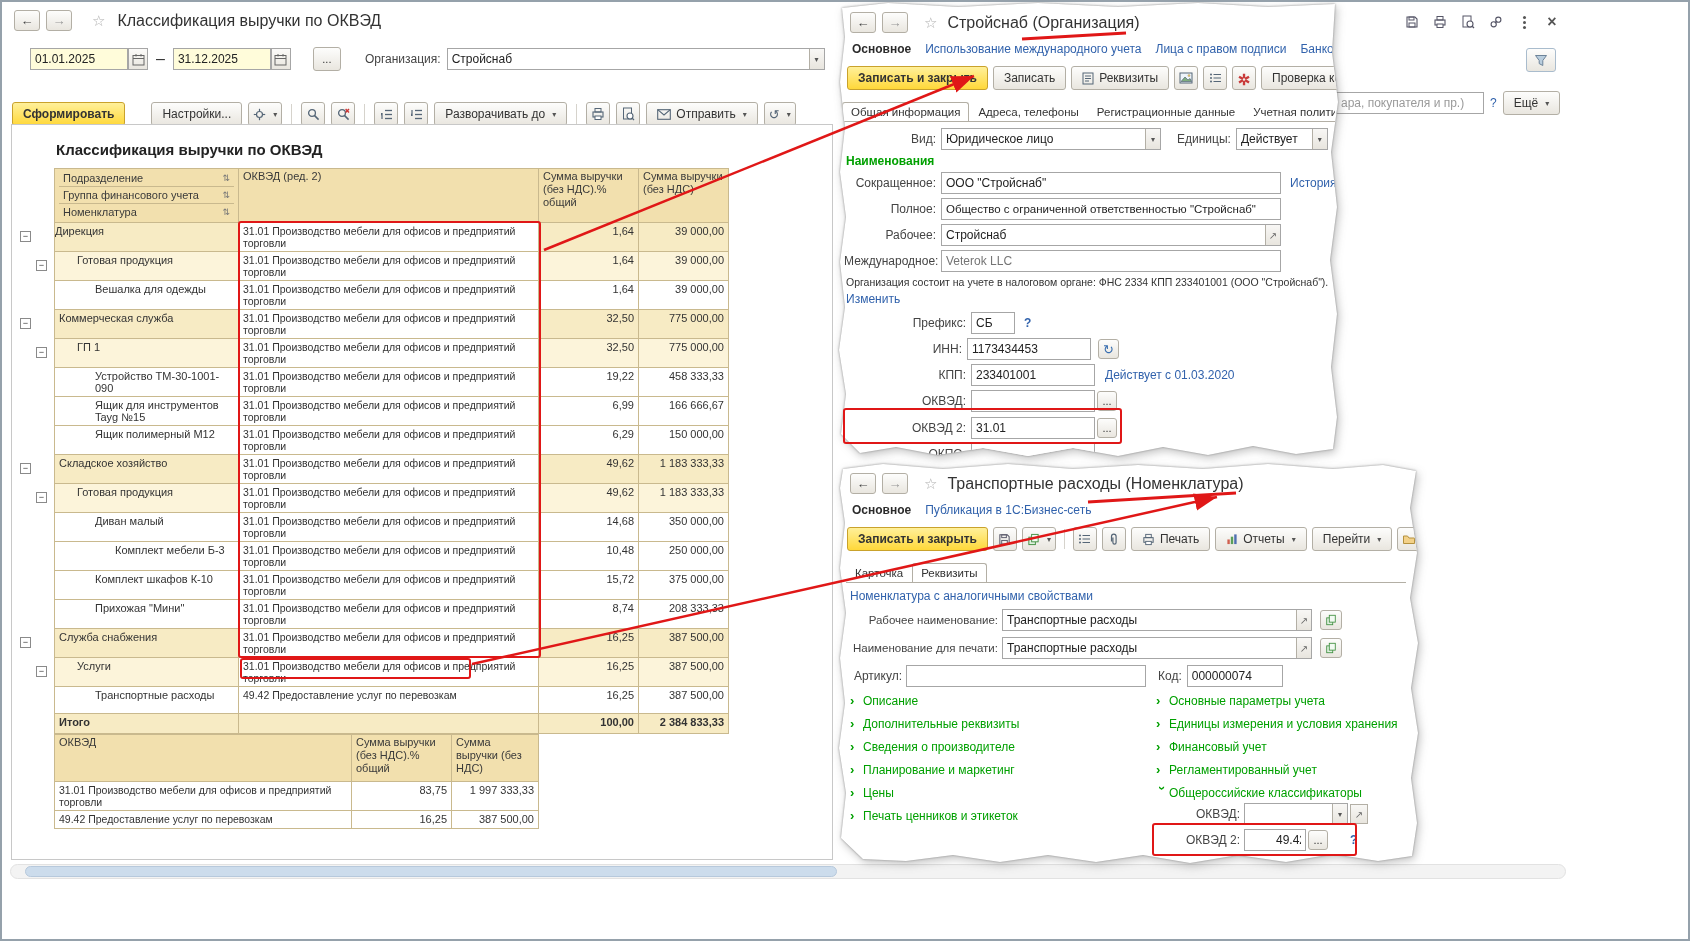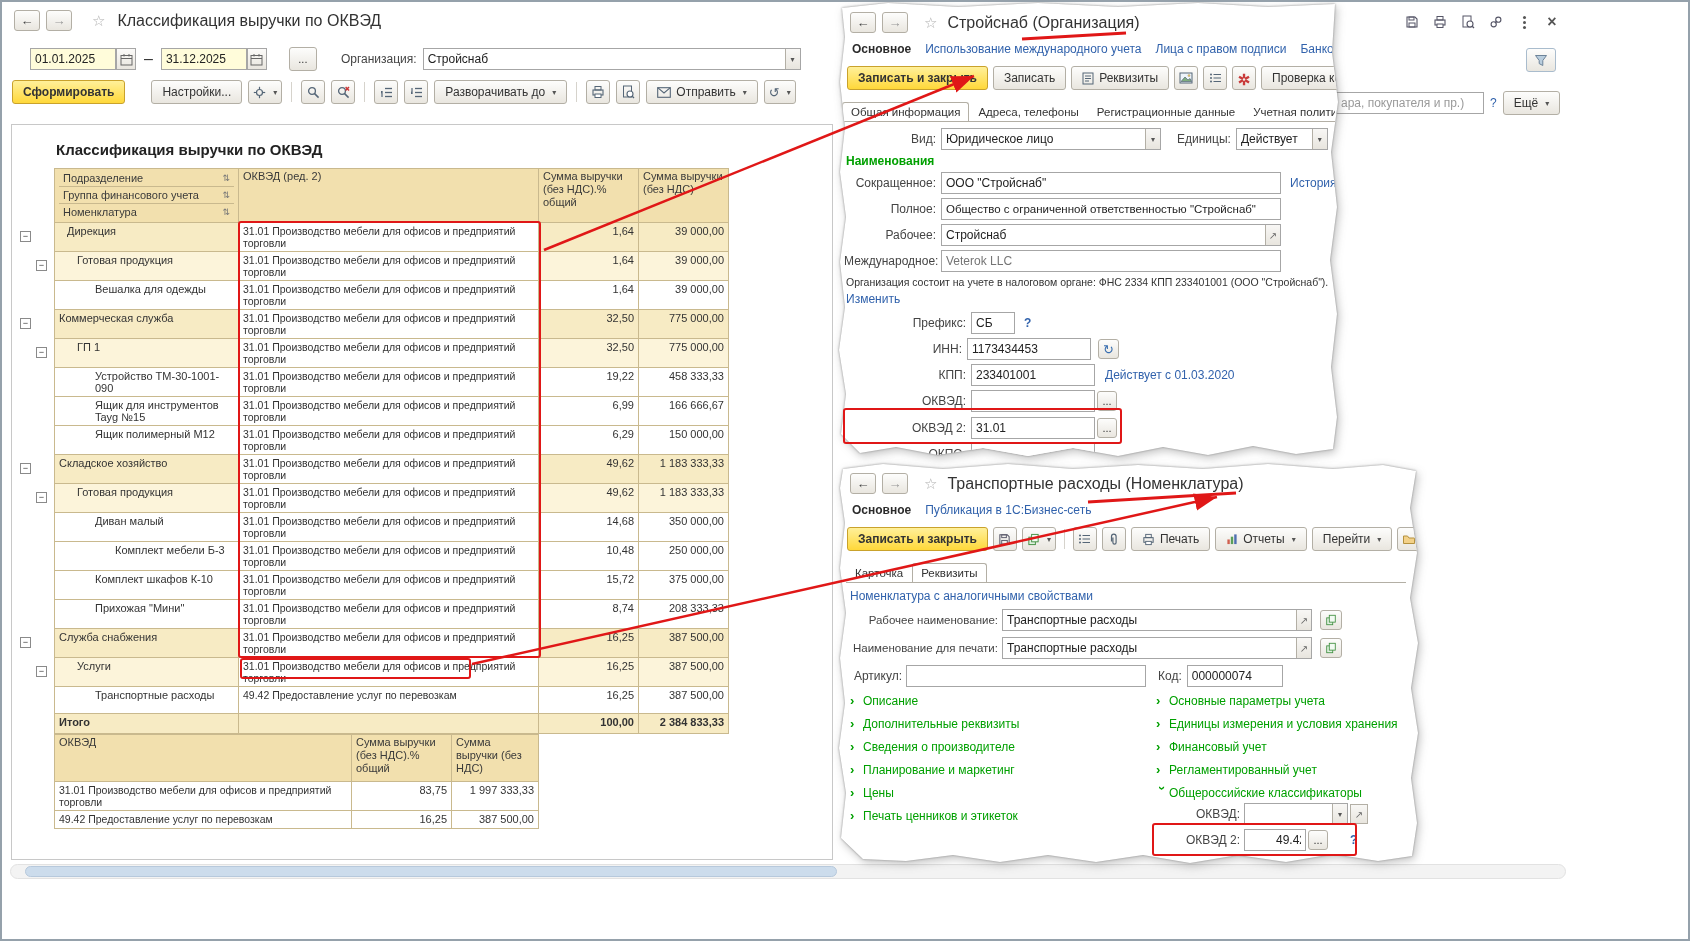--- a/index.html
+++ b/index.html
@@ -17,21 +17,21 @@
   .ibtn{padding:0 4px;min-width:24px}
   .mini{height:20px;padding:0 4px;min-width:20px;font-size:11px}
   .caret{font-size:8px;color:#555;margin-left:2px}
   .navbtn{width:26px;height:21px;padding:0;font-size:13px;color:#444}
   .navbtn.fwd{color:#999}
   .vsep{width:1px;height:20px;background:#d6d3cc;margin:0 3px;flex:none}
 
   
   .inp{height:22px;border:1px solid #a6a6a6;background:#fff;font-size:12px;padding:0 4px;
        font-family:inherit;color:#222;outline:none}
-  .inp-date{background:#fffcda;width:86px}
+  .inp-date{background:#fffcda;width:98px}
   .calbtn{width:20px;height:22px;margin-left:-1px;border:1px solid #a6a6a6;
           background:linear-gradient(#fbfaf8,#e9e6df);display:inline-flex;align-items:center;justify-content:center;padding:0;cursor:pointer}
   .fld{position:relative;display:inline-flex;align-items:center}
   .fld .inp{width:100%;padding-right:18px}
   .dd{position:absolute;right:1px;top:1px;bottom:1px;width:15px;border-left:1px solid #b3afa5;
       background:linear-gradient(#f8f7f5,#e8e5de);display:flex;align-items:center;justify-content:center;
       font-size:8px;color:#555;cursor:pointer}
   .dd.open{font-size:10px;color:#666}
 
   .link{color:#3162ac;font-size:12px;cursor:pointer;text-decoration:none;white-space:nowrap}
@@ -200,21 +200,21 @@
         <span class="dd">▾</span>
       </span>
     </div>
 
     <button class="btn ibtn" style="position:absolute;left:1524px;top:46px;width:30px;height:24px;border-color:#a9bccd">
       <svg width="14" height="13" viewBox="0 0 14 13">
           <path d="M1.5 1.5 H12.5 L8.8 6.5 V11.5 L5.2 9.6 V6.5 Z" fill="#b9cddd" stroke="#6d8399" stroke-width="1"></path>
         </svg>
     </button>
 
-    <div class="row" style="left:10px;top:78px;">
+    <div class="row" style="left:10px;top:100px;">
       <button class="btn btn-y">
           <span>Сформировать</span>
         </button>
       <span style="width:14px"></span>
       <button class="btn">
           <span>Настройки...</span>
         </button>
       <button class="btn ibtn">
         <svg width="13" height="13" viewBox="0 0 13 13">
             <circle cx="6.5" cy="6.5" r="3" fill="none" stroke="#567" stroke-width="1.2"></circle>
@@ -323,21 +323,21 @@
           </div>
           <div class="hc" style="width:300px">ОКВЭД (ред. 2)</div>
           <div class="hc hnum" style="width:100px">Сумма выручки (без НДС).% общий</div>
           <div class="hc hnum" style="width:90px">Сумма выручки (без НДС)</div>
         </div>
         <div id="report-rows">
             <div class="trow lvl0">
               <div class="gut">
                 <div class="exp" style="margin-left: 4px;">−</div>
               </div>
-              <div class="c cname" style="padding-left: 12px;">Дирекция</div>
+              <div class="c cname" style="padding-left: 0;">Дирекция</div>
               <div class="c cok">31.01 Производство мебели для офисов и предприятий торговли</div>
               <div class="c cnum">1,64</div>
               <div class="c cnum cend">39 000,00</div>
             </div>
             <div class="trow lvl1">
               <div class="gut">
                 <div class="exp" style="margin-left: 20px;">−</div>
               </div>
               <div class="c cname" style="padding-left: 22px;">Готовая продукция</div>
               <div class="c cok">31.01 Производство мебели для офисов и предприятий торговли</div>

